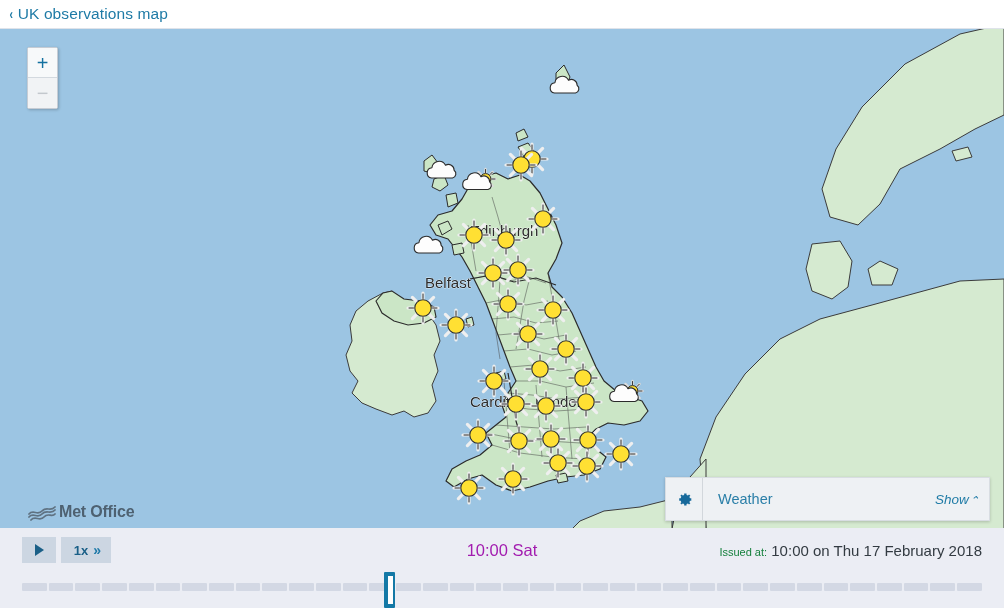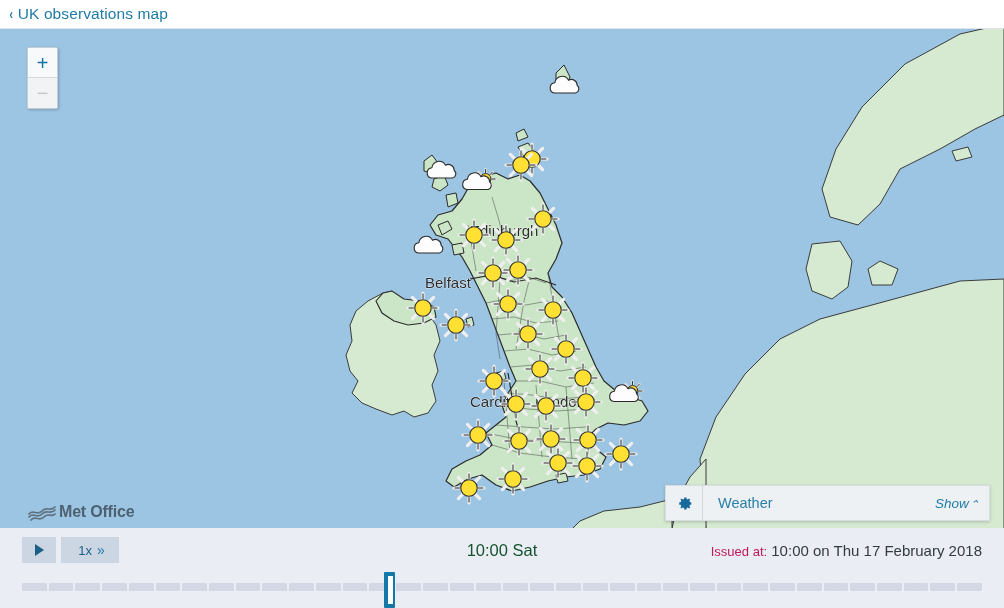--- a/index.html
+++ b/index.html
@@ -82,21 +82,21 @@
     color: #4a5c6b;
     font-size: 16px;
     font-weight: bold;
     letter-spacing: -.2px;
   }
 
   
   #layer-panel {
     position: absolute;
     right: 14px; bottom: 7px;
-    height: 36px;
+    height: 44px;
     display: flex;
     align-items: stretch;
     background: #eef1f4;
     border: 1px solid #d8dde2;
     box-shadow: 0 1px 3px rgba(0,0,0,.2);
     z-index: 20;
     min-width: 325px;
   }
   #layer-settings-btn {
     width: 37px;
@@ -135,43 +135,43 @@
     background: #ccd6e2;
     border: none;
     height: 26px;
     display: flex; align-items: center; justify-content: center;
     color: #1a5f87;
     cursor: pointer;
     font-size: 13px;
     font-family: "Liberation Sans", sans-serif;
   }
   #play-btn { width: 34px; }
-  #speed-btn { width: 58px; gap: 5px; }
+  #speed-btn { width: 50px; gap: 5px; font-weight: bold; }
   #play-tri {
     width: 0; height: 0;
     border-left: 9px solid #1a5f87;
     border-top: 6px solid transparent;
     border-bottom: 6px solid transparent;
   }
   #speed-chevrons { color: #1e79a8; font-size: 14px; letter-spacing: -3px; }
   #timestamp-label {
     position: absolute;
     left: 0; right: 0;
     text-align: center;
     font-size: 16.5px;
-    color: #14532d;
+    color: #a21caf;
     pointer-events: none;
   }
   #issued-label {
     position: absolute;
     right: 22px;
     font-size: 15px;
     color: #333b42;
   }
-  #issued-prefix { font-size: 13px; color: #be185d; }
+  #issued-prefix { font-size: 11px; color: #15803d; }
 
   
   #timeline {
     position: relative;
     height: 36px;
     margin: 0 22px;
   }
   #timeline-track {
     position: absolute;
     top: 11px; left: 0; right: 0;

